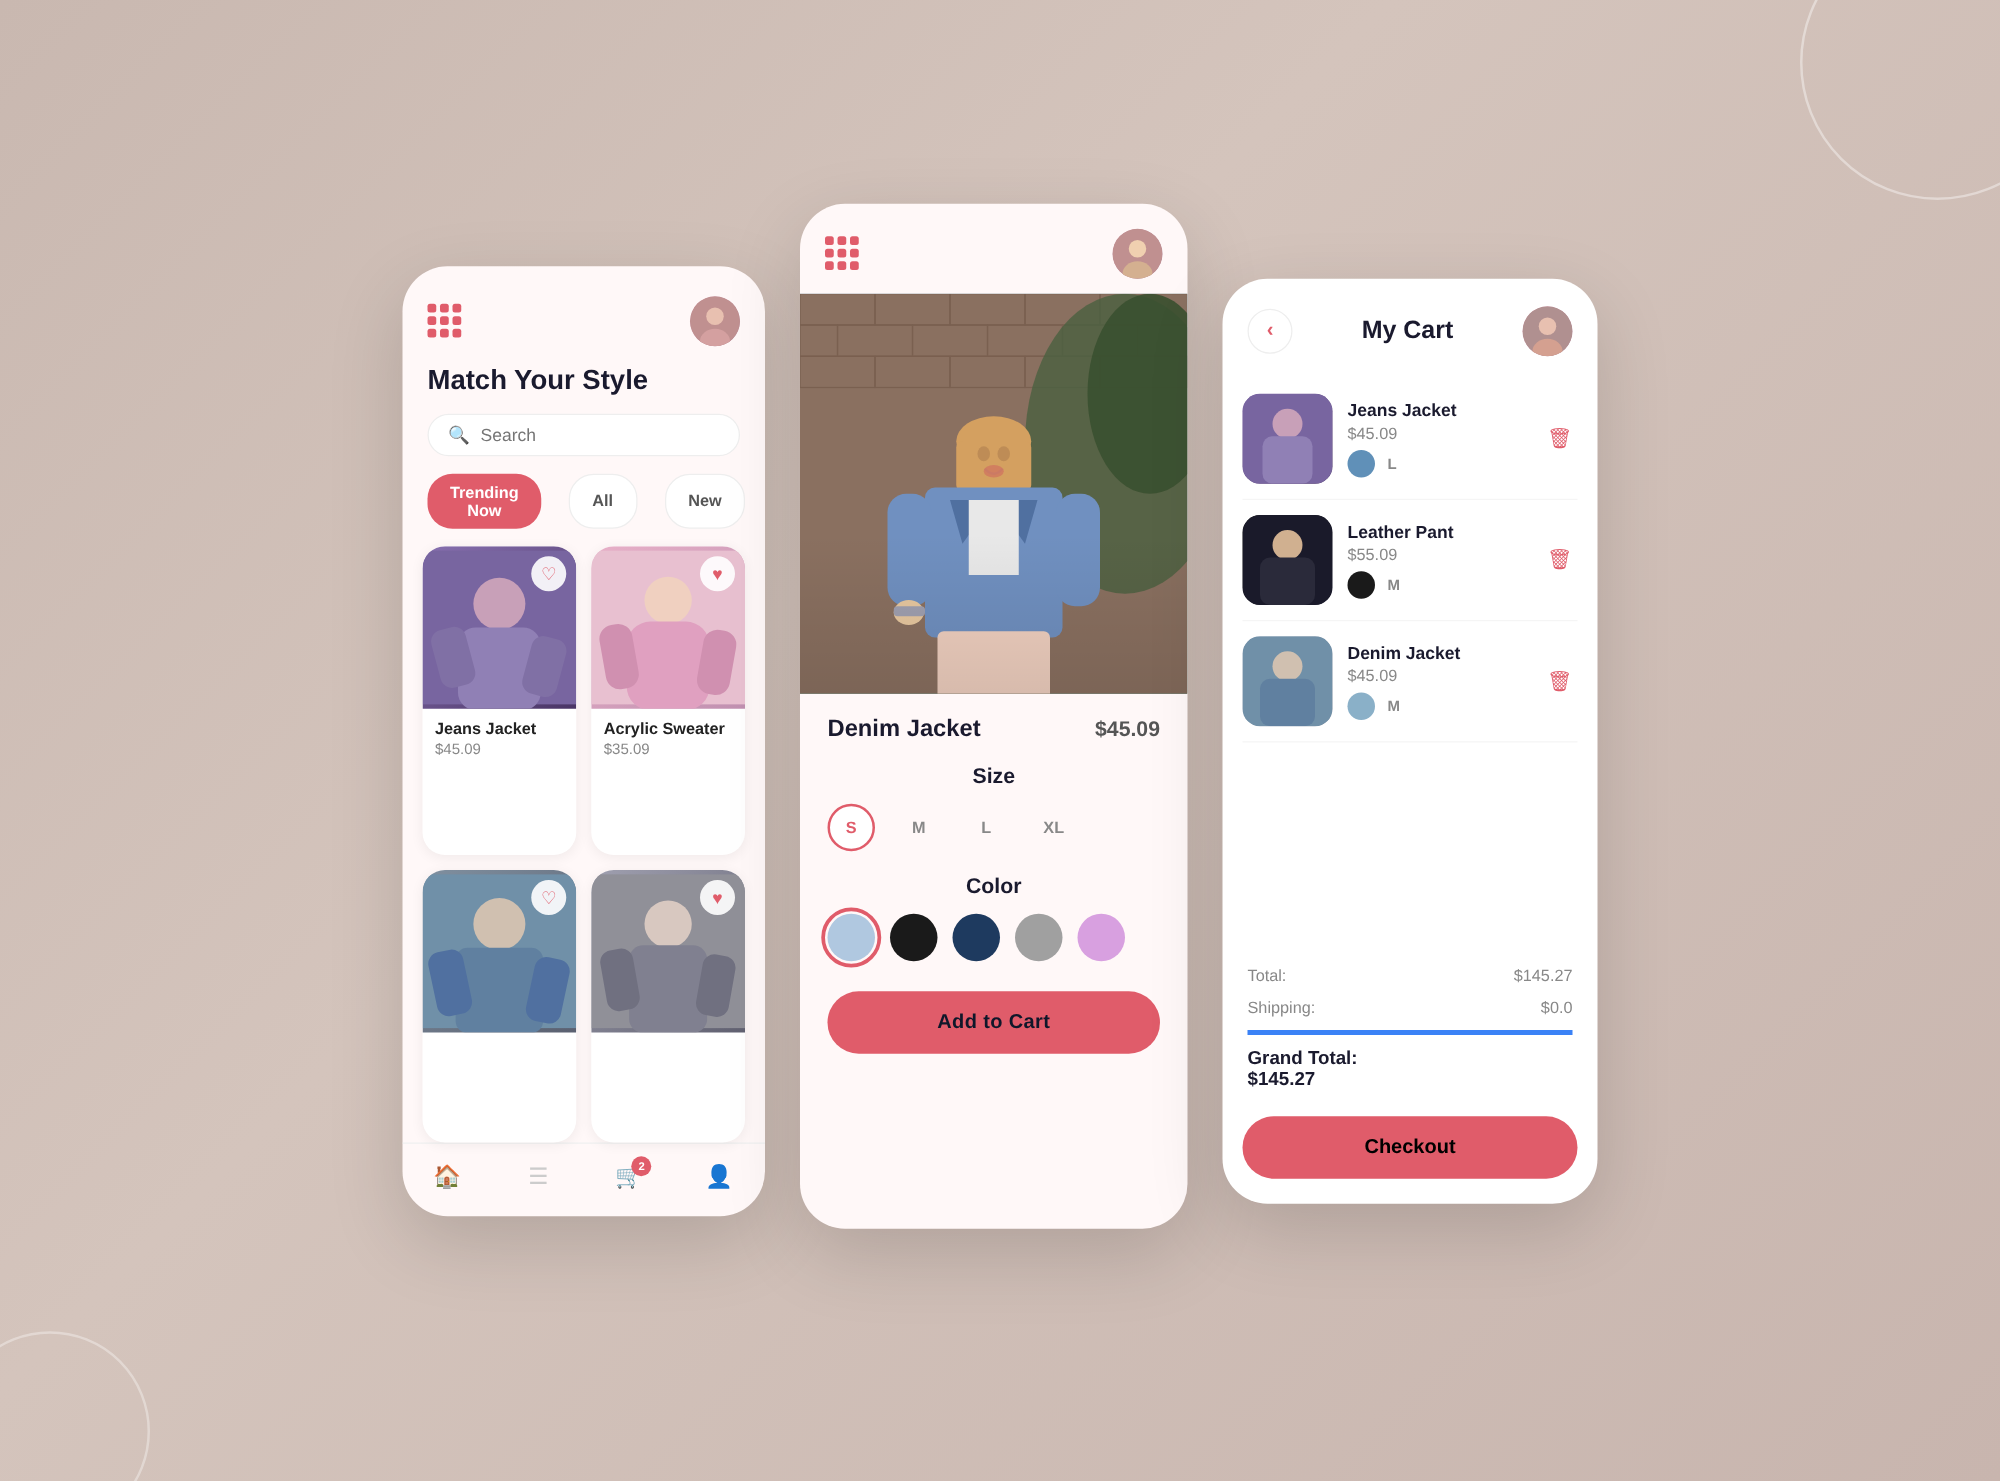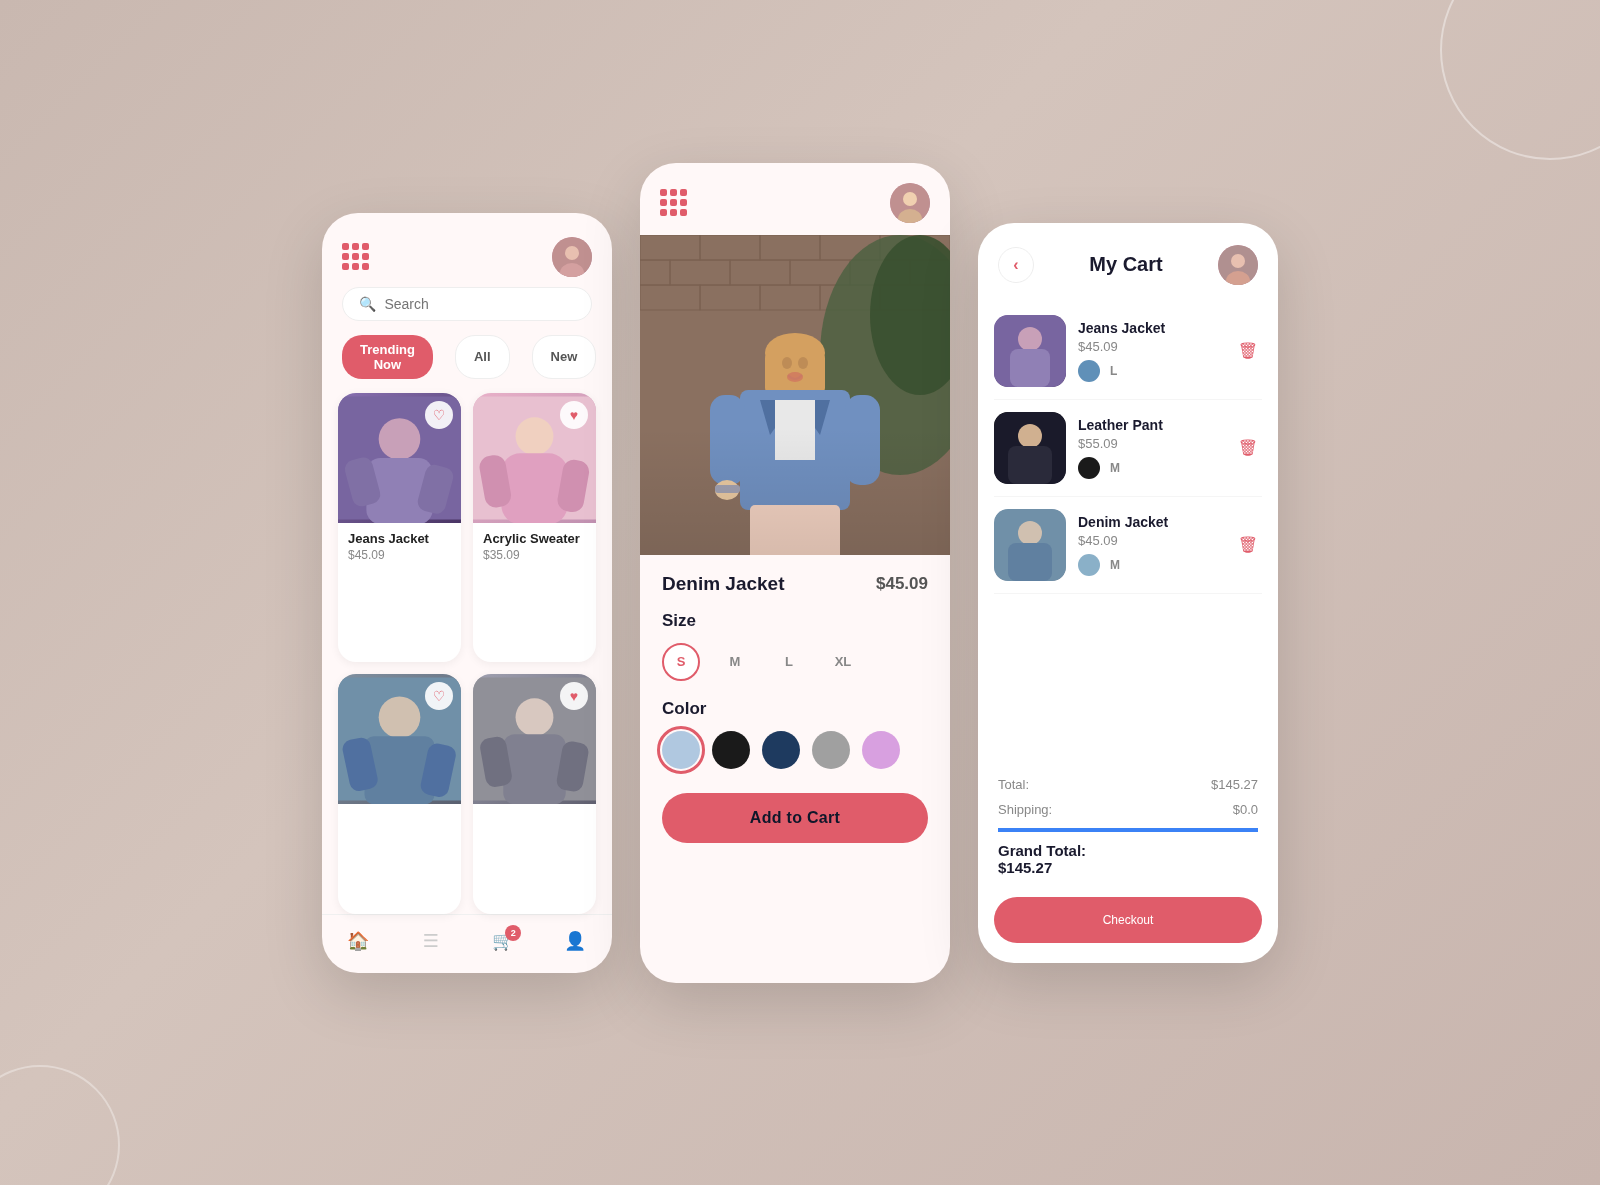--- a/index.html
+++ b/index.html
@@ -212,21 +212,21 @@
     }
     .s2-info { padding: 18px 22px 0; }
     .s2-product-row {
       display: flex;
       justify-content: space-between;
       align-items: center;
       margin-bottom: 16px;
     }
     .s2-product-name { font-size: 19px; font-weight: 700; color: #1a1a2e; }
     .s2-product-price { font-size: 17px; font-weight: 600; color: #555; }
-    .s2-section-label { font-size: 17px; font-weight: 700; color: #1a1a2e; margin-bottom: 12px; }
+    .s2-section-label { font-size: 17px; font-weight: 700; color: #1a1a2e; margin-bottom: 12px; text-align: center; }
     .size-options {
       display: flex;
       gap: 16px;
       margin-bottom: 18px;
     }
     .size-opt {
       width: 38px; height: 38px;
       border-radius: 50%;
       display: flex; align-items: center; justify-content: center;
       font-size: 13px; font-weight: 600;
@@ -342,25 +342,25 @@
       color: #1a1a2e;
       padding-top: 10px;
       border-top: 4px solid #3b82f6;
       margin-top: 6px;
       flex-direction: column;
     }
     .checkout-btn {
       margin: 16px 16px 20px;
       padding: 16px;
       background: #e05c6a;
-      color: #ffffff;
+      color: #000000;
       border: none;
       border-radius: 30px;
-      font-size: 12px;
-      font-weight: 400;
+      font-size: 16px;
+      font-weight: 700;
       cursor: pointer;
       width: calc(100% - 32px);
     }
   </style>
 </head>
 <body>
 
 <div class="bg-circle-tr"></div>
 <div class="bg-circle-bl"></div>
 
@@ -381,20 +381,21 @@
       </div>
       <div class="avatar-circle">
         <svg width="40" height="40" viewBox="0 0 40 40">
           <circle cx="20" cy="20" r="20" fill="#c09090"></circle>
           <ellipse cx="20" cy="16" rx="7" ry="7" fill="#e8c0b0"></ellipse>
           <ellipse cx="20" cy="36" rx="12" ry="10" fill="#d4a0a0"></ellipse>
         </svg>
       </div>
     </div>
 
+    <div class="s1-title">Match Your Style</div>
 
     <div class="s1-search">
       <span style="color:#bbb;font-size:14px;">🔍</span>
       <input type="text" style="border: none; outline: none; background: transparent; font-size: 14px; color: rgb(170, 170, 170); width: 100%;" placeholder="Search">
     </div>
 
     <div class="s1-filters">
       <button class="filter-btn filter-active">Trending Now</button>
       <button class="filter-btn filter-inactive">All</button>
       <button class="filter-btn filter-inactive">New</button>

